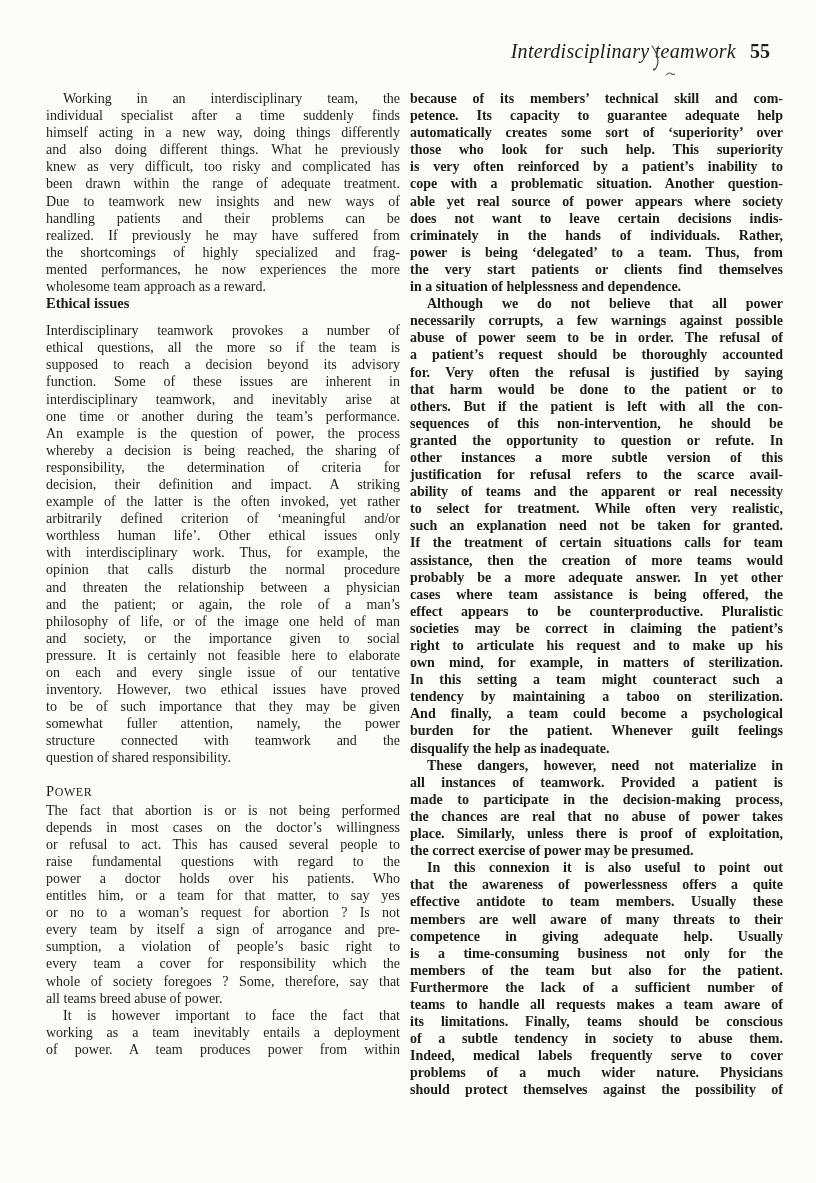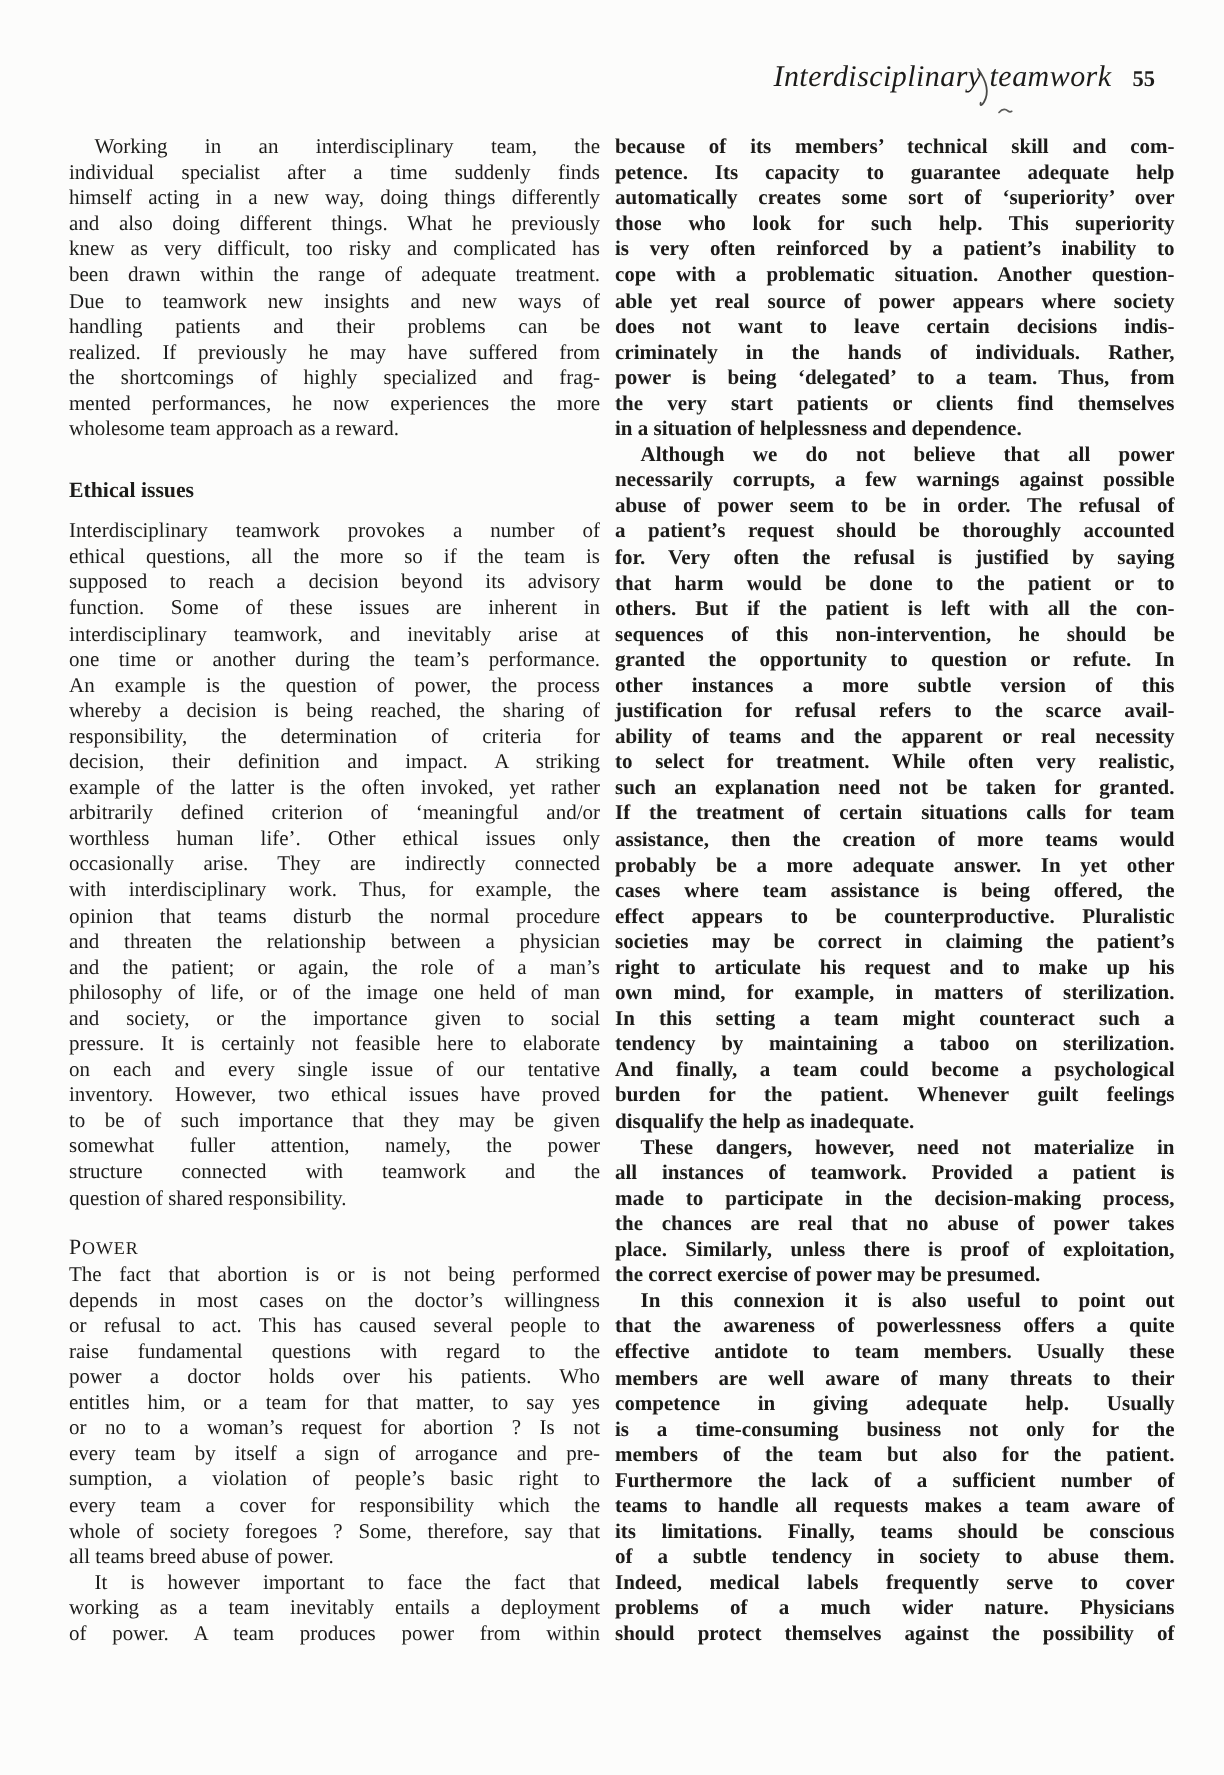--- a/index.html
+++ b/index.html
@@ -21,21 +21,21 @@
     text-align: right;
     white-space: nowrap;
   }
   .running-title {
     font-style: italic;
     font-size: 20px;
     letter-spacing: 0.3px;
   }
   .page-num {
     font-weight: bold;
-    font-size: 15px;
+    font-size: 20px;
     margin-left: 14px;
   }
   .col {
     position: absolute;
     top: 90px;
     font-size: 14px;
     line-height: 17.1px;
   }
   .col-left  { left: 46px;  width: 354px; }
   .col-right { left: 410px; width: 373px; font-weight: bold; }
@@ -43,21 +43,20 @@
   .line {
     text-align: justify;
     text-align-last: justify;
   }
   .line.last { text-align-last: left; }
   .line.indent { text-indent: 17px; }
   .heading {
     font-weight: bold;
     font-size: 14.5px;
     line-height: 17px;
-    margin-top: 24px;
     margin-bottom: 10px;
     text-align: left;
   }
   .subheading {
     font-size: 12px;
     line-height: 14px;
     letter-spacing: 0.6px;
     margin-top: 17px;
     margin-bottom: 3px;
     text-align: left;
@@ -107,23 +106,22 @@
         <div class="line">function. Some of these issues are inherent in</div>
         <div class="line">interdisciplinary teamwork, and inevitably arise at</div>
         <div class="line">one time or another during the team’s performance.</div>
         <div class="line">An example is the question of power, the process</div>
         <div class="line">whereby a decision is being reached, the sharing of</div>
         <div class="line">responsibility, the determination of criteria for</div>
         <div class="line">decision, their definition and impact. A striking</div>
         <div class="line">example of the latter is the often invoked, yet rather</div>
         <div class="line">arbitrarily defined criterion of ‘meaningful and/or</div>
         <div class="line">worthless human life’. Other ethical issues only</div>
-        <div class="line">occasionally arise. They are indirectly connected</div>
         <div class="line">with interdisciplinary work. Thus, for example, the</div>
-        <div class="line">opinion that teams disturb the normal procedure</div>
+        <div class="line">opinion that calls disturb the normal procedure</div>
         <div class="line">and threaten the relationship between a physician</div>
         <div class="line">and the patient; or again, the role of a man’s</div>
         <div class="line">philosophy of life, or of the image one held of man</div>
         <div class="line">and society, or the importance given to social</div>
         <div class="line">pressure. It is certainly not feasible here to elaborate</div>
         <div class="line">on each and every single issue of our tentative</div>
         <div class="line">inventory. However, two ethical issues have proved</div>
         <div class="line">to be of such importance that they may be given</div>
         <div class="line">somewhat fuller attention, namely, the power</div>
         <div class="line">structure connected with teamwork and the</div>

